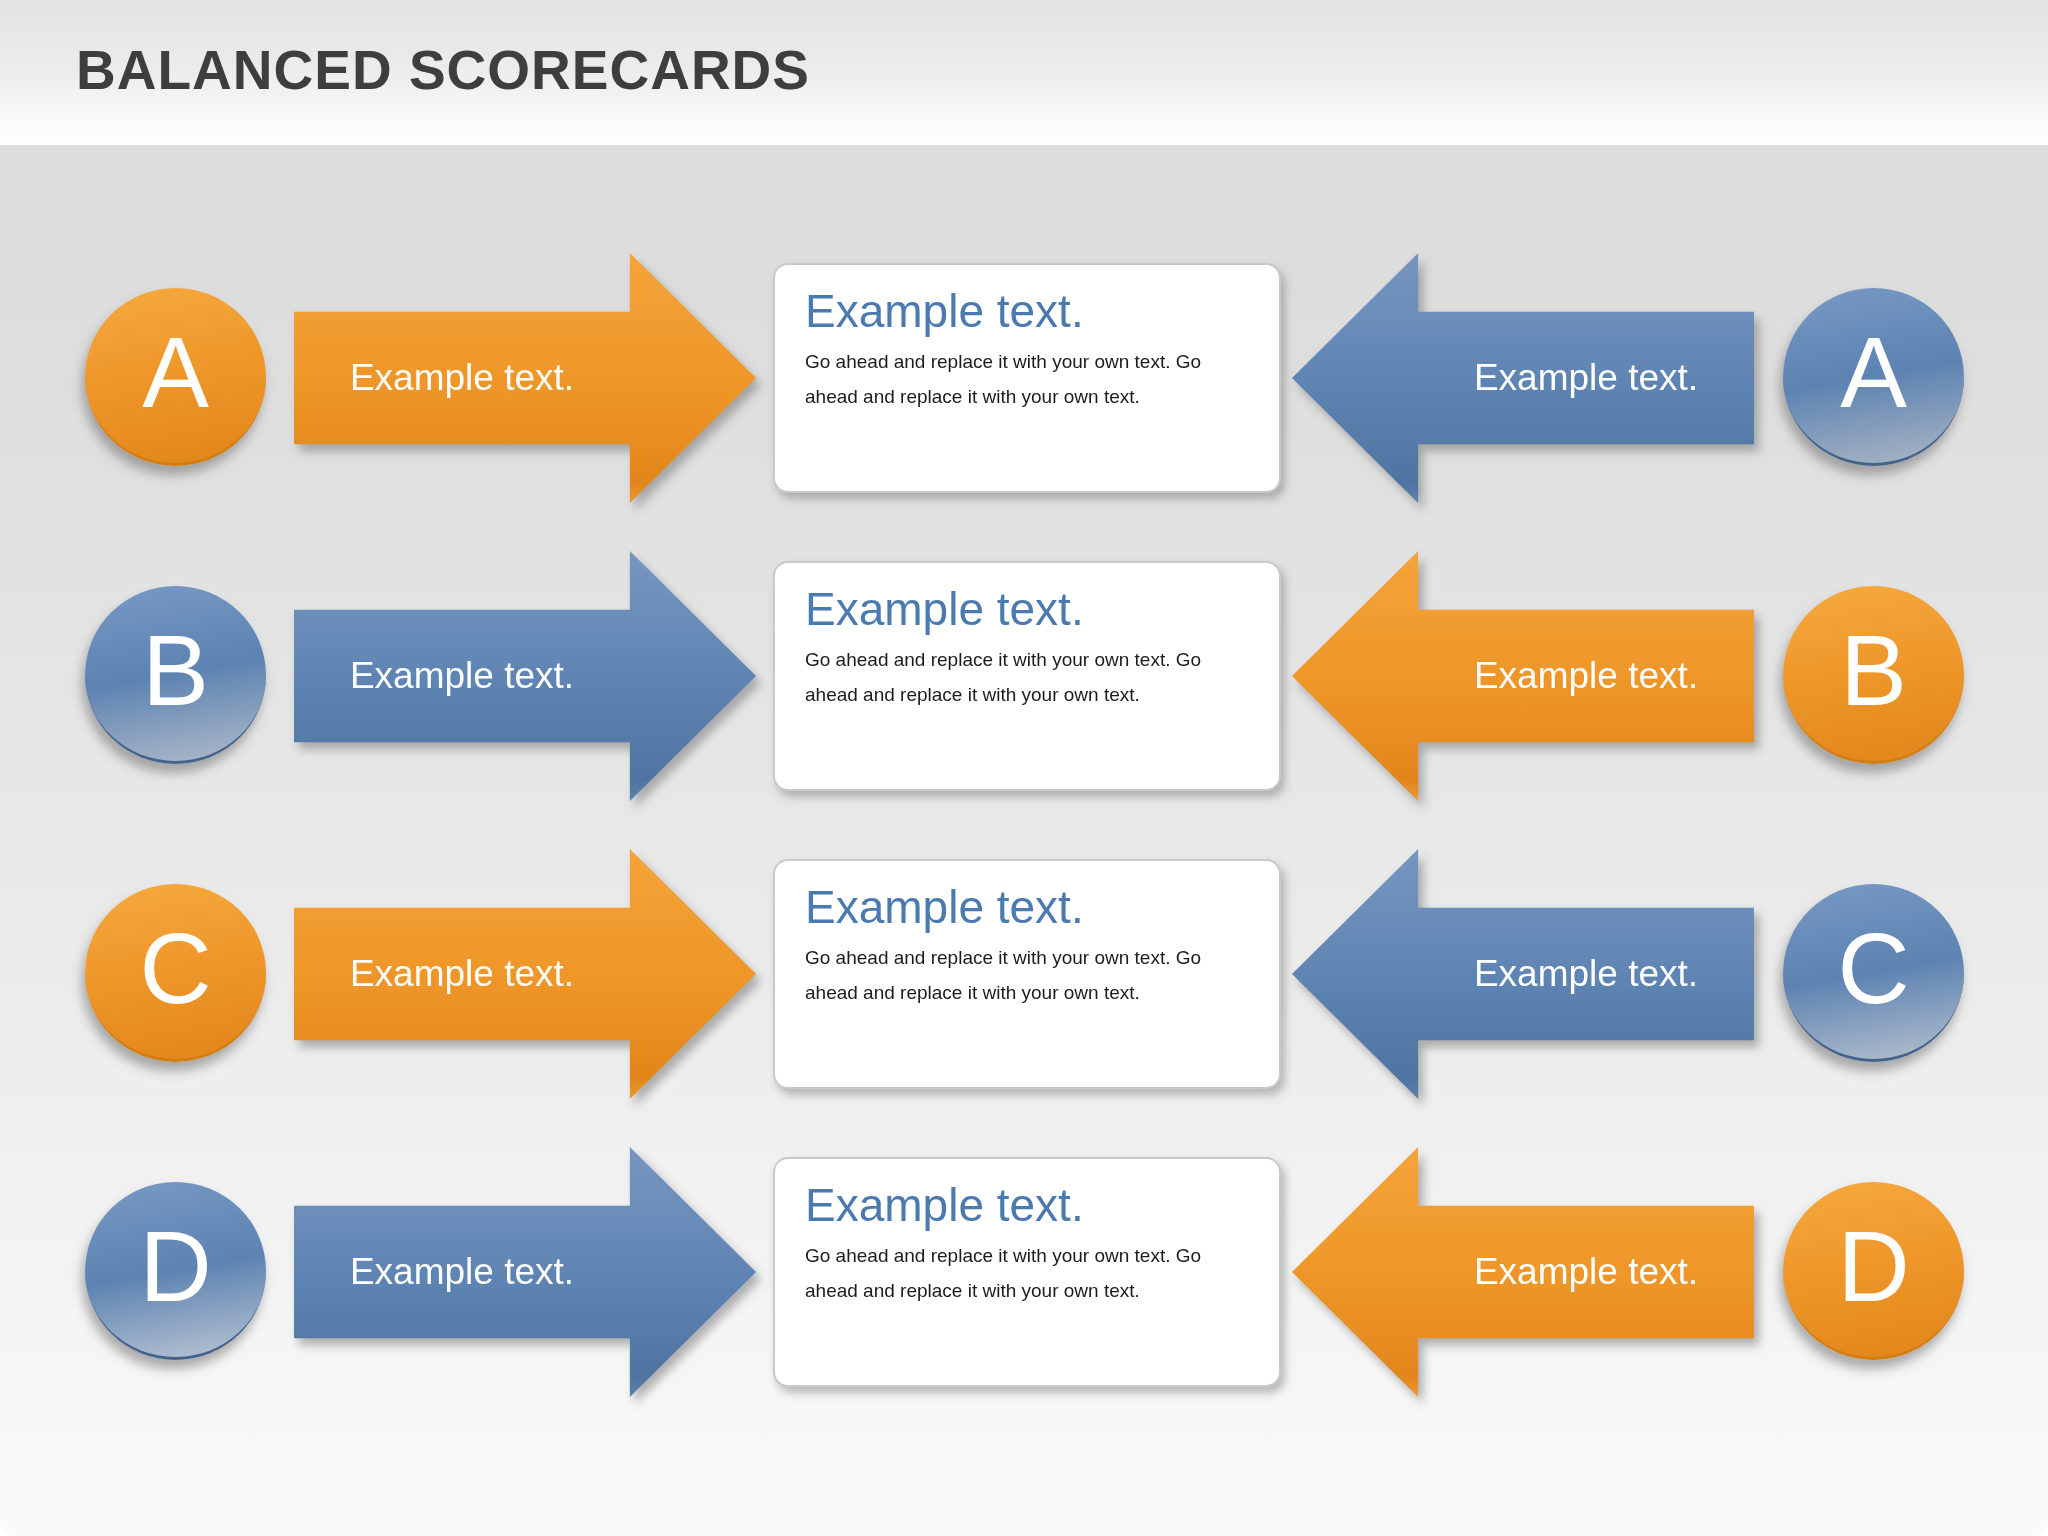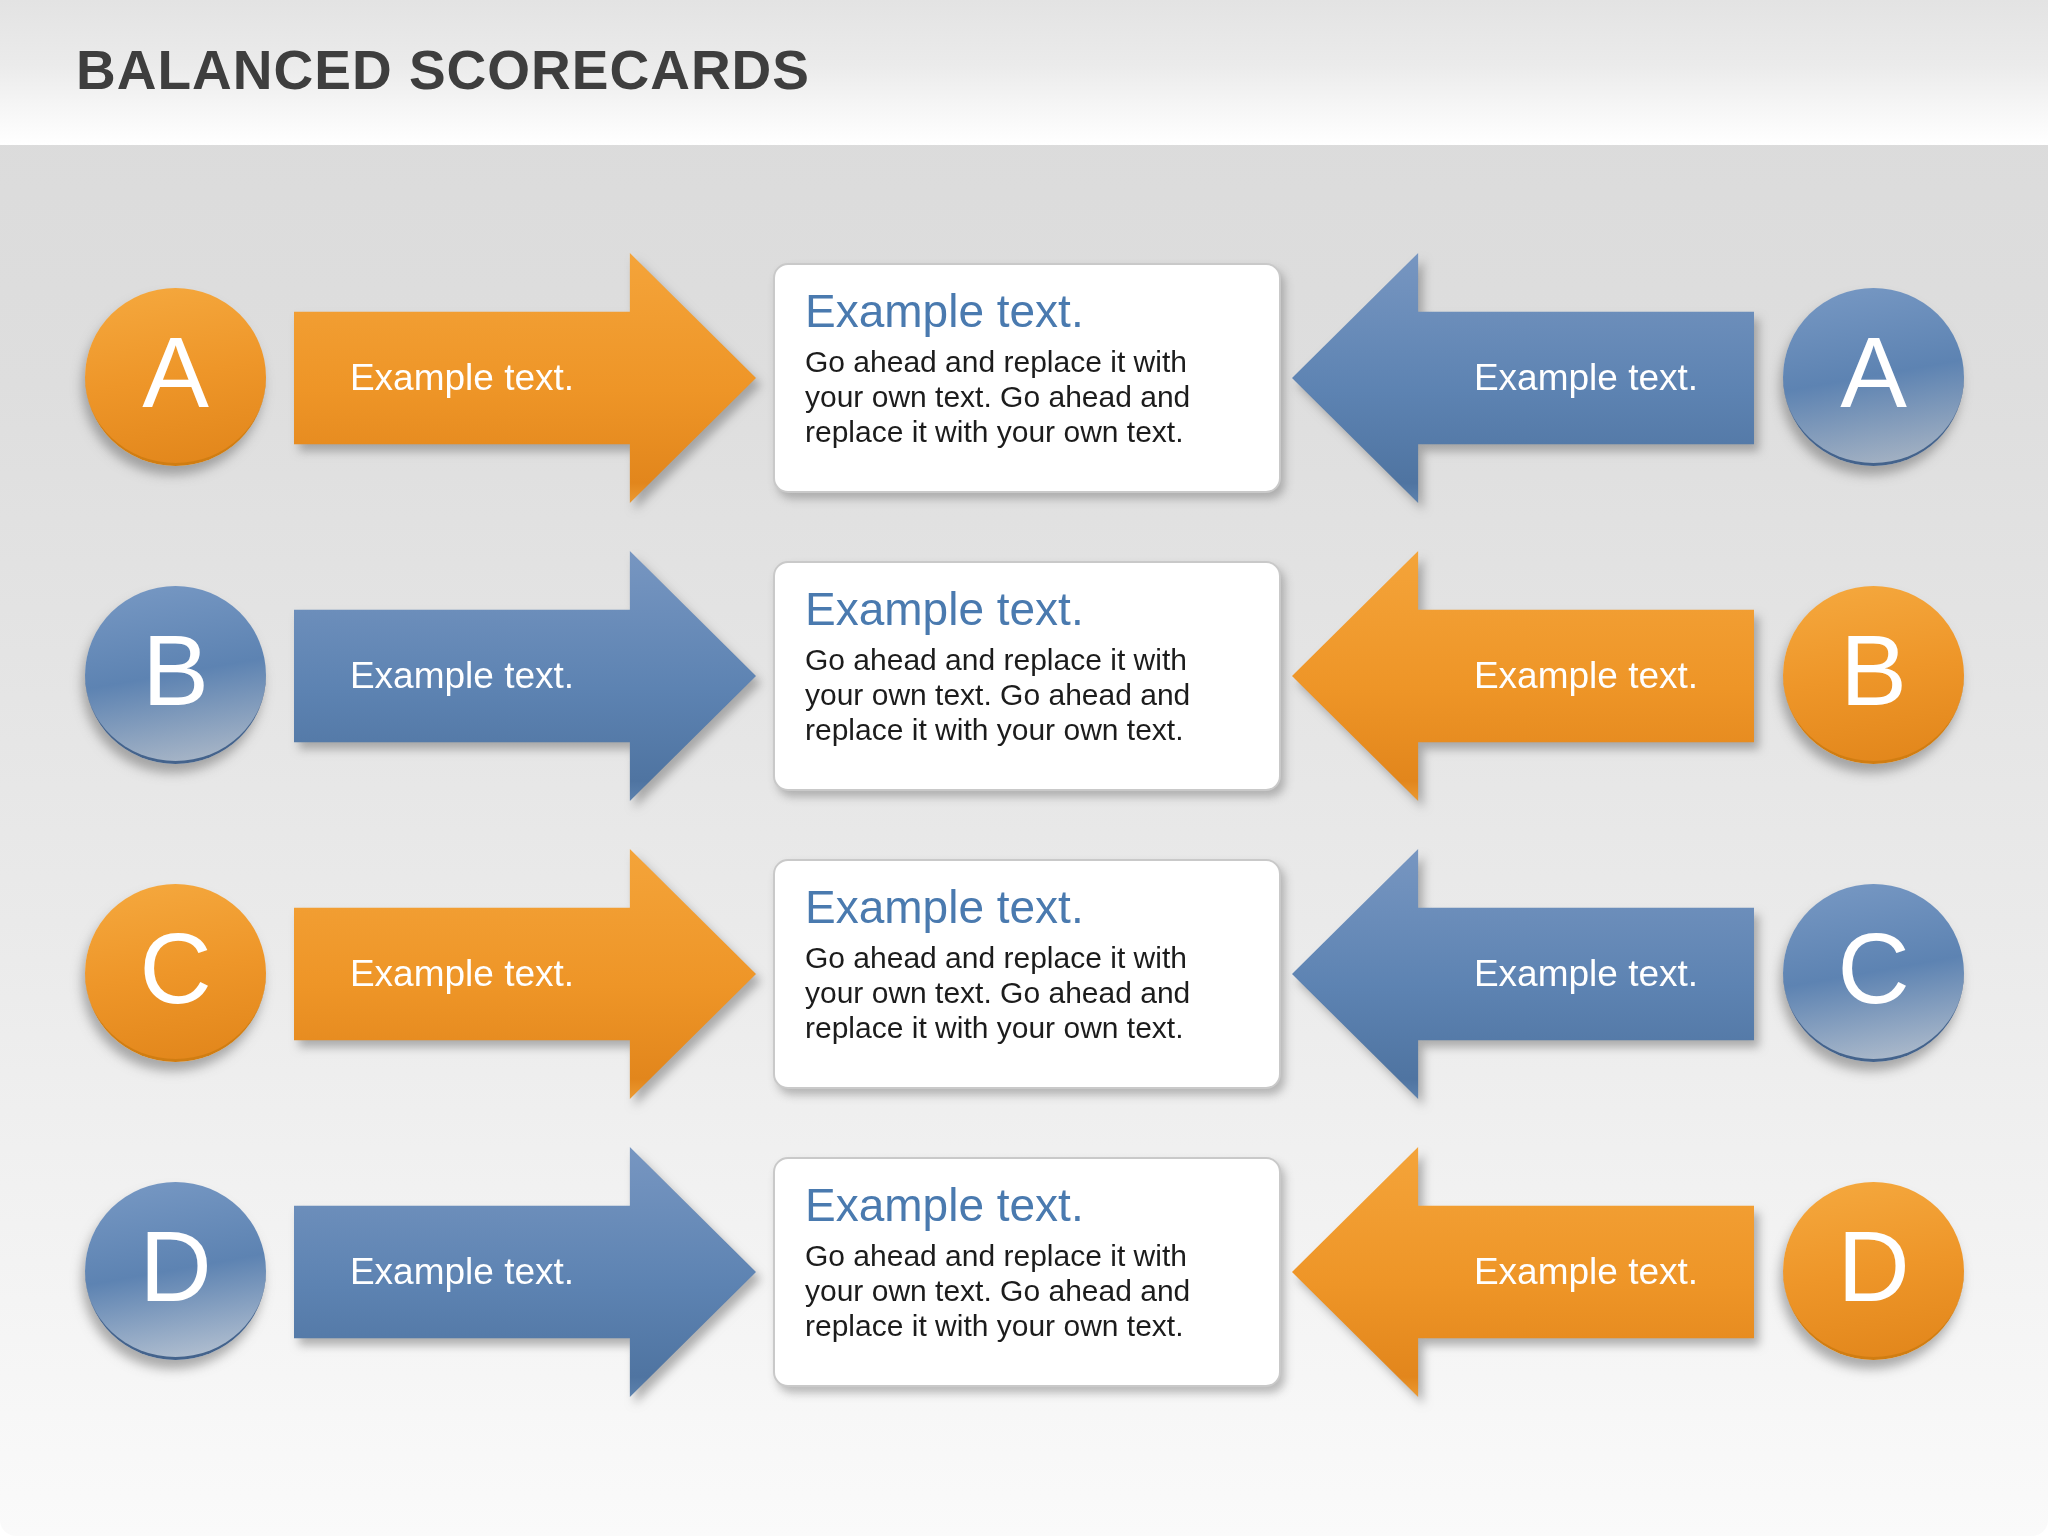--- a/index.html
+++ b/index.html
@@ -129,21 +129,21 @@
     padding: 20px 30px;
   }
   .card .card-title {
     color: #4a7aaf;
     font-size: 46px;
     line-height: 1.15;
     margin-bottom: 6px;
   }
   .card .card-body {
     color: #1c1c1c;
-    font-size: 30px;
+    font-size: 19px;
     line-height: 35px;
   }
 </style>
 </head>
 <body>
 
 <div id="page">
 
   <div class="header">
     <div class="title">BALANCED SCORECARDS</div>

